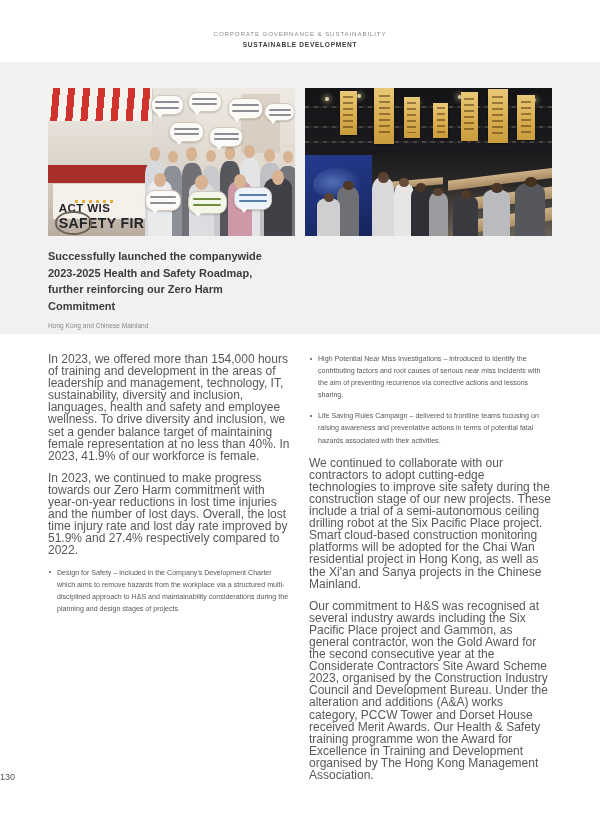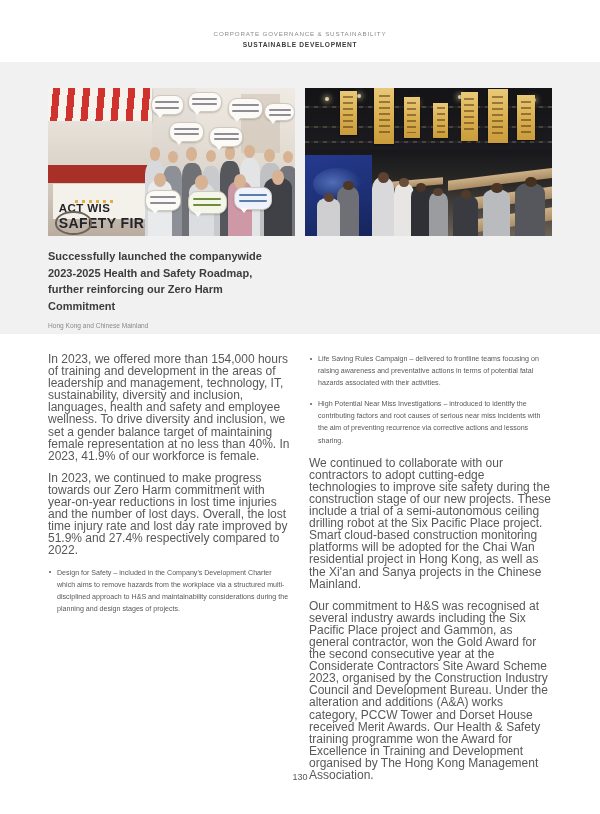--- a/index.html
+++ b/index.html
@@ -339,21 +339,20 @@
     background: #58585b;
     border-radius: 50%;
   }
 
   
   .page-number {
     position: absolute;
     bottom: 32px;
     left: 0;
     width: 600px;
-    text-align: center;
     font-size: 9px;
     color: #58585b;
   }
 </style>
 </head>
 <body>
 
 <div class="page-header">
   <div class="header-eyebrow">CORPORATE GOVERNANCE &amp; SUSTAINABILITY</div>
   <div class="header-title">SUSTAINABLE DEVELOPMENT</div>
@@ -528,22 +527,22 @@
 
     <p class="body">In 2023, we continued to make progress towards our Zero Harm commitment with year-on-year reductions in lost time injuries and the number of lost days. Overall, the lost time injury rate and lost day rate improved by 51.9% and 27.4% respectively compared to 2022.</p>
 
     <ul class="body-list">
       <li>Design for Safety – included in the Company's Development Charter which aims to remove hazards from the workplace via a structured multi-disciplined approach to H&amp;S and maintainability considerations during the planning and design stages of projects.</li>
     </ul>
   </div>
 
   <div class="col">
     <ul class="body-list">
+      <li>High Potential Near Miss Investigations – introduced to identify the contributing factors and root causes of serious near miss incidents with the aim of preventing recurrence via corrective actions and lessons sharing.</li>
       <li>Life Saving Rules Campaign – delivered to frontline teams focusing on raising awareness and preventative actions in terms of potential fatal hazards associated with their activities.</li>
-      <li>High Potential Near Miss Investigations – introduced to identify the contributing factors and root causes of serious near miss incidents with the aim of preventing recurrence via corrective actions and lessons sharing.</li>
     </ul>
 
     <p class="body">We continued to collaborate with our contractors to adopt cutting-edge technologies to improve site safety during the construction stage of our new projects. These include a trial of a semi-autonomous ceiling drilling robot at the Six Pacific Place project. Smart cloud-based construction monitoring platforms will be adopted for the Chai Wan residential project in Hong Kong, as well as the Xi'an and Sanya projects in the Chinese Mainland.</p>
     <p class="body">Our commitment to H&amp;S was recognised at several industry awards including the Six Pacific Place project and Gammon, as general contractor, won the Gold Award for the second consecutive year at the Considerate Contractors Site Award Scheme 2023, organised by the Construction Industry Council and Development Bureau. Under the alteration and additions (A&amp;A) works category, PCCW Tower and Dorset House received Merit Awards. Our Health &amp; Safety training programme won the Award for Excellence in Training and Development organised by The Hong Kong Management Association.</p>
   </div>
 </div>
 
 <div class="page-number">130</div>
 
 </body></html>

